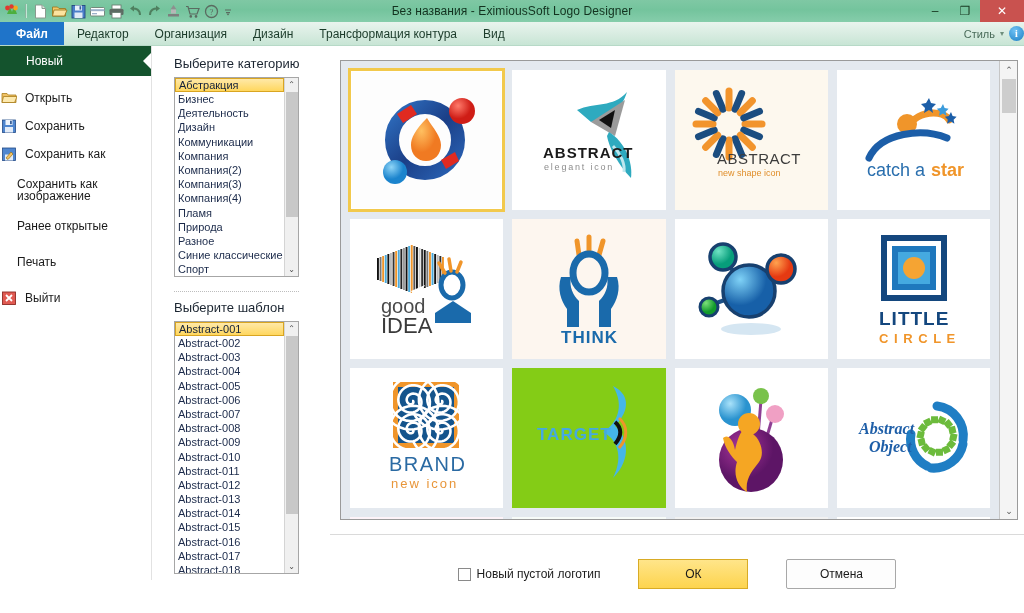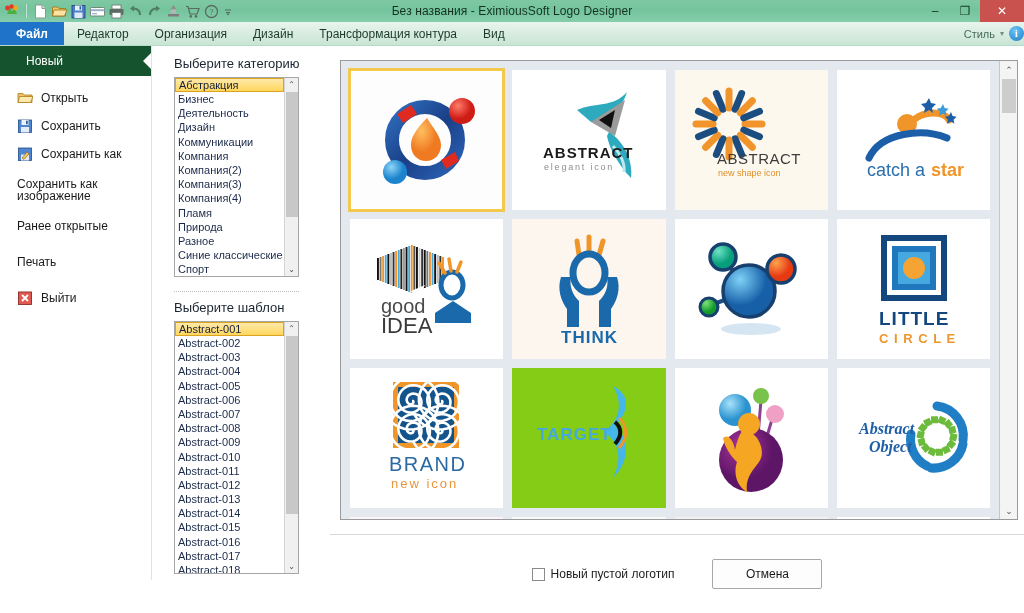--- a/index.html
+++ b/index.html
@@ -51,21 +51,21 @@
     color:#fff; font-size:10px; font-weight:bold; display:flex; align-items:center;
     justify-content:center; font-family:"Liberation Serif",serif;}
   .caret-sm { font-size:8px; color:#6f8f7d; }
 
   
   .leftpanel {
     position:absolute; left:0; top:46px; width:152px; height:567px;
     background:#fff; border-right:1px solid #e2e2e2;
   }
   .navitem {
-    height:28px; display:flex; align-items:center; padding-left:17px; gap:8px;
+    height:28px; display:flex; align-items:center; padding-left:1px; gap:8px;
     font-size:12px; color:#1a1a1a; position:relative;
   }
   .navitem.active {
     background:#14532d; color:#ffffff; height:30px; padding-left:26px; font-size:12px;
   }
   .navitem.active::after{
     content:""; position:absolute; right:0; top:50%; transform:translateY(-50%);
     border-top:8px solid transparent; border-bottom:8px solid transparent;
     border-right:8px solid #ffffff;
   }
@@ -619,16 +619,17 @@
     </div>
   </div>
 
   <div class="leftfill"></div>
 
   <div class="bottombar">
     <label class="chkwrap">
       <span class="chkbox"></span>
       <span>Новый пустой логотип</span>
     </label>
+    <div class="btn ok">ОК</div>
     <div class="btn cancel">Отмена</div>
   </div>
 
 </div>
 
 </body></html>

